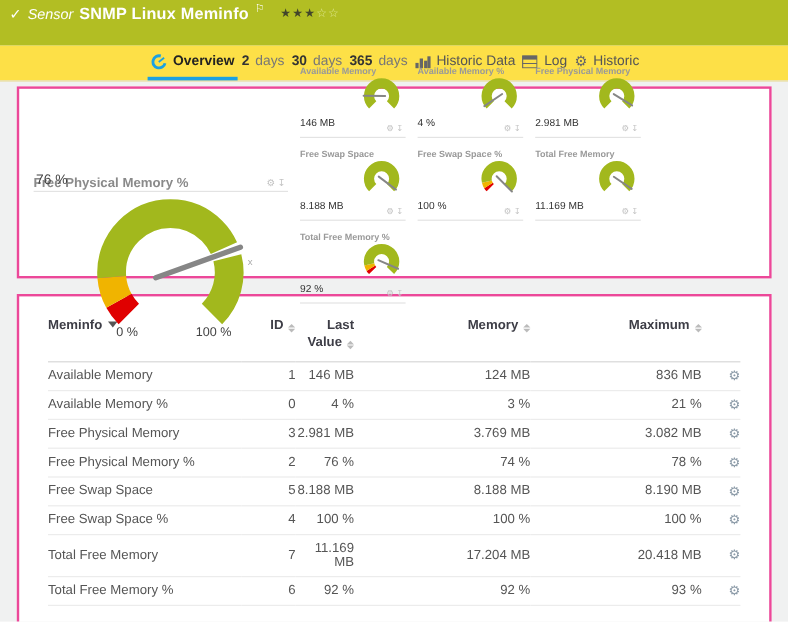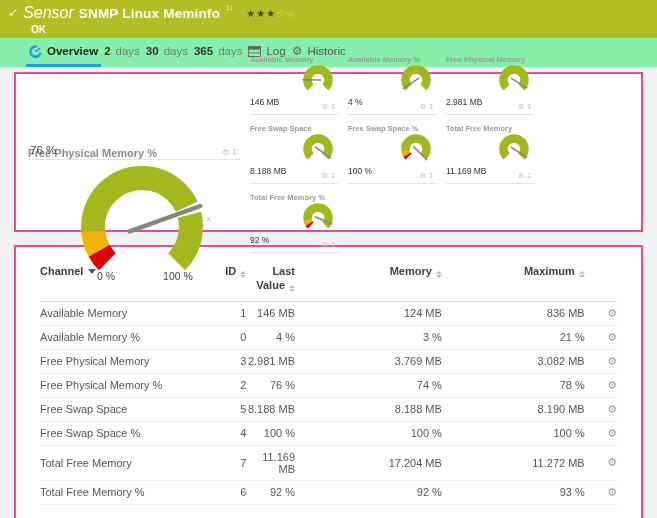--- a/index.html
+++ b/index.html
@@ -6,30 +6,30 @@
   html, body { width: 657px; height: 518px; overflow: hidden; }
   body {
     background: #f0f1f1;
     font-family: "Liberation Sans", "DejaVu Sans", sans-serif;
     color: #444;
   }
   
   .hdr { height: 38px; background: #b2be23; color: #fff; padding: 4px 10px 0 8px; }
   .hdr-line1 { display: flex; align-items: center; gap: 5px; }
   .hdr-check { font-size: 12px; font-weight: bold; }
-  .hdr-kind { font-style: italic; font-size: 16px; }
+  .hdr-kind { font-style: italic; font-size: 12px; }
   .hdr-title { font-weight: bold; font-size: 13.5px; letter-spacing: .2px; text-align: center; }
   .hdr-flag { font-size: 9px; position: relative; top: -4px; }
   .stars { margin-left: 8px; font-size: 10px; letter-spacing: 1px; }
   .star-filled { color: #42452a; }
   .star-empty { color: #dde589; }
   .hdr-status { font-size: 10px; font-weight: bold; padding-left: 23px; margin-top: 2px; }
   
-  .tabbar { height: 30px; display: flex; justify-content: flex-start;
-            padding: 0 24px 0 26px; border-bottom: 1px solid #e3e3e3; background: #86efac; }
+  .tabbar { height: 30px; display: flex; justify-content: center;
+            padding: 0 24px 0 26px; border-bottom: 1px solid #e3e3e3; background: #fde047; }
   .tab { display: flex; align-items: center; gap: 5px; font-size: 11.5px; color: #555;
          cursor: pointer; border-bottom: 3px solid transparent; padding: 0 3px; }
   .tab.active { border-bottom-color: #1ba1e2; color: #222; font-weight: bold; }
   .tab .num { font-weight: bold; color: #333; }
   .tab .days { color: #777; }
   .tab-icon { display: inline-flex; align-items: center; }
   .tab-icon svg { display: block; }
   .gear-glyph { font-size: 12px; color: #666; line-height: 1; }
   
   .card { background: #fff; border: 2px solid #ec4899; margin: 0 14px; align-items: center; }
@@ -80,21 +80,20 @@
 <body>
 
 <div class="hdr" style="background: rgb(178, 190, 35);">
   <div class="hdr-line1">
     <span class="hdr-check">✓</span>
     <span class="hdr-kind">Sensor</span>
     <span class="hdr-title">SNMP Linux Meminfo</span>
     <span class="hdr-flag">⚐</span>
     <span class="stars"><span class="star-filled">★★★</span><span class="star-empty">☆☆</span></span>
   </div>
-  <div class="hdr-status">OK</div>
 </div>
 
 <div class="tabbar">
     <div class="tab active">
       <span class="tab-icon">
         <svg width="13" height="13" viewBox="0 0 14 14">
           <path d="M12.4 8.3 A5.5 5.5 0 1 1 8.6 1.8" fill="none" stroke="#1ba1e2" stroke-width="2.6"></path>
           <line x1="6.8" y1="7.2" x2="11.6" y2="3.4" stroke="#1ba1e2" stroke-width="1.6"></line>
         </svg>
       </span>
@@ -104,20 +103,31 @@
       <span class="num">2</span>
       <span class="days">days</span>
     </div>
     <div class="tab">
       <span class="num">30</span>
       <span class="days">days</span>
     </div>
     <div class="tab">
       <span class="num">365</span>
       <span class="days">days</span>
+    </div>
+    <div class="tab">
+      <span class="tab-icon">
+        <svg width="13" height="11" viewBox="0 0 14 12">
+          <rect x="0" y="7" width="3" height="5" fill="#666"></rect>
+          <rect x="4" y="3" width="3" height="9" fill="#666"></rect>
+          <rect x="8" y="5" width="3" height="7" fill="#666"></rect>
+          <rect x="11" y="1" width="3" height="11" fill="#666"></rect>
+        </svg>
+      </span>
+      <span>Historic Data</span>
     </div>
     <div class="tab">
       <span class="tab-icon">
         <svg width="13" height="11" viewBox="0 0 14 12">
           <rect x="0.5" y="0.5" width="13" height="11" fill="none" stroke="#666"></rect>
           <rect x="0.5" y="0.5" width="13" height="3.5" fill="#666"></rect>
           <line x1="0.5" y1="7.5" x2="13.5" y2="7.5" stroke="#666"></line>
         </svg>
       </span>
       <span>Log</span>
@@ -238,21 +248,21 @@
           <span>↧</span>
         </div>
       </div>
     </div>
 </div>
 
 <div class="card card-table">
   <table>
     <thead>
       <tr>
-        <th class="col-channel"><span>Channel</span><span class="sortdown"></span></th>
+        <th class="col-channel"><span>Meminfo</span><span class="sortdown"></span></th>
         <th class="col-id"><span>ID</span><span class="sortud">
               <i class="up"></i>
               <i class="dn"></i>
             </span></th>
         <th class="col-last"><span>Last Value</span><span class="sortud">
               <i class="up"></i>
               <i class="dn"></i>
             </span></th>
         <th class="col-min"><span>Memory</span><span class="sortud">
               <i class="up"></i>
@@ -312,21 +322,21 @@
           <td>100 %</td>
           <td>100 %</td>
           <td>100 %</td>
           <td class="cell-gear">⚙</td>
         </tr>
         <tr>
           <td class="cell-channel">Total Free Memory</td>
           <td>7</td>
           <td>11.169 MB</td>
           <td>17.204 MB</td>
-          <td>11.272 MB</td>
+          <td>20.418 MB</td>
           <td class="cell-gear">⚙</td>
         </tr>
         <tr>
           <td class="cell-channel">Total Free Memory %</td>
           <td>6</td>
           <td>92 %</td>
           <td>92 %</td>
           <td>93 %</td>
           <td class="cell-gear">⚙</td>
         </tr>

